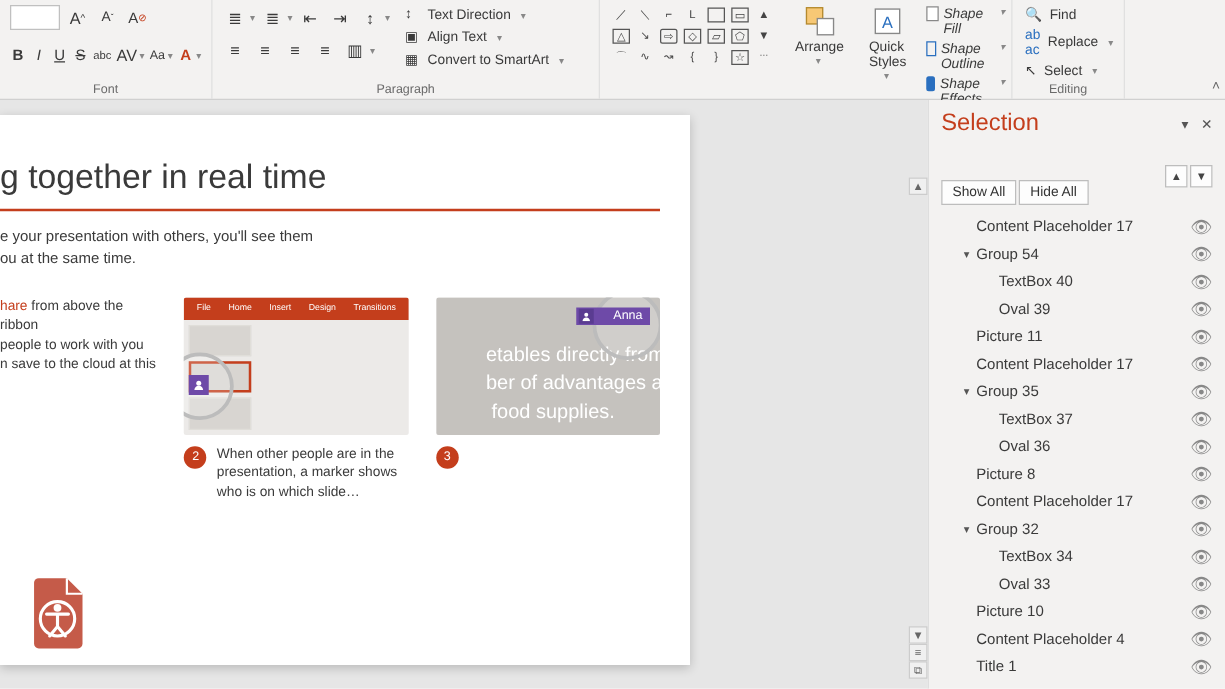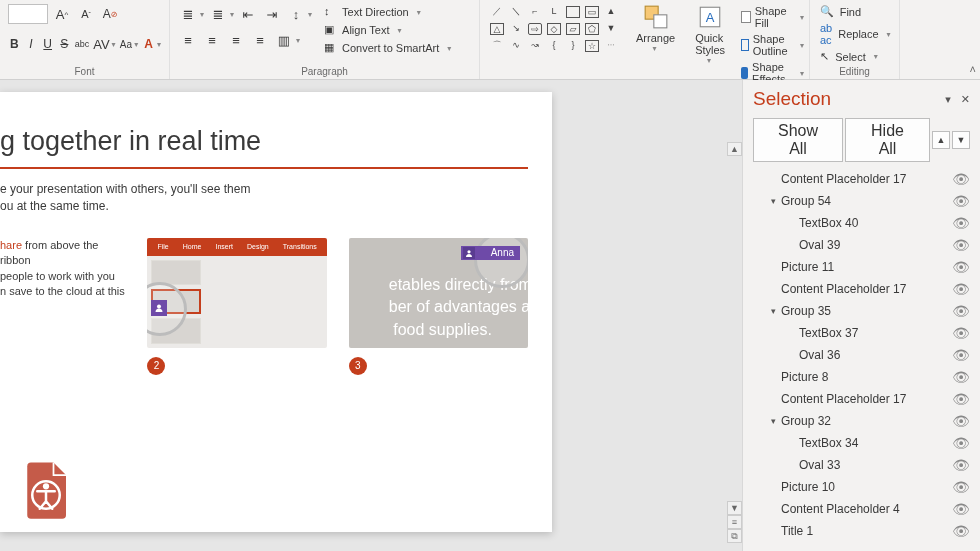--- a/index.html
+++ b/index.html
@@ -17,21 +17,21 @@
 .text-opts{display:flex;flex-direction:column;gap:2px;}
 .text-opt{display:flex;align-items:center;font-size:11px;color:#3a3a3a;gap:4px;padding:1px 2px;cursor:pointer;}
 .text-opt .ic{width:14px;height:14px;display:inline-block;}
 
 .shapes-gallery{display:grid;grid-template-columns:repeat(7,16px);grid-auto-rows:14px;gap:3px;padding:2px;}
 .shape-sw{width:14px;height:12px;border:1px solid #555;font-size:9px;text-align:center;line-height:10px;color:#444;}
 .big-btn{display:flex;flex-direction:column;align-items:center;justify-content:center;padding:0 6px;cursor:pointer;}
 .big-btn .ic{width:26px;height:26px;}
 .big-btn .lb{font-size:11px;color:#3a3a3a;margin-top:2px;}
 .shape-opts{display:flex;flex-direction:column;gap:2px;}
-.shape-opt{display:flex;align-items:center;font-size:11px;color:#3a3a3a;gap:4px;padding:1px 2px;cursor:pointer;}
+.shape-opt{display:flex;align-items:flex-start;font-size:11px;color:#3a3a3a;gap:4px;padding:1px 2px;cursor:pointer;font-style:italic;}
 .shape-opt .sw{width:12px;height:12px;display:inline-block;}
 .edit-opt{display:flex;align-items:center;font-size:11px;color:#3a3a3a;gap:6px;padding:1px 2px;cursor:pointer;width:100%;}
 .collapse-arrow{position:absolute;right:4px;bottom:4px;font-size:11px;color:#666;cursor:pointer;}
 
 
 .main{position:absolute;top:80px;left:0;right:0;bottom:0;display:flex;}
 .canvas-col{flex:1;background:#e6e6e6;display:flex;justify-content:flex-start;padding-top:12px;position:relative;}
 .slide{background:#fff;width:552px;height:440px;box-shadow:0 2px 8px rgba(0,0,0,.2);padding:34px 24px 24px 0;position:relative;overflow:hidden;}
 .slide-title{font-size:27px;font-weight:300;color:#3a3a3a;margin-bottom:10px;}
 .red-rule{height:2px;background:#c43e1c;margin-bottom:12px;}
@@ -68,21 +68,21 @@
 .mini-scroll{position:absolute;right:0;width:15px;display:flex;flex-direction:column;}
 .ms-btn{height:14px;background:#f0f0f0;border:1px solid #ccc;font-size:9px;text-align:center;line-height:12px;color:#666;cursor:pointer;}
 
 
 .sel-pane{width:238px;background:#f3f2f1;border-left:1px solid #d8d8d8;padding:8px 10px;}
 .sp-head{display:flex;align-items:center;justify-content:space-between;margin-bottom:8px;}
 .sp-title{color:#c43e1c;font-size:19px;font-weight:400;}
 .sp-hact{display:flex;gap:10px;}
 .sp-ic{font-size:11px;color:#555;cursor:pointer;}
 .sp-btns{display:flex;align-items:center;gap:2px;margin-bottom:6px;}
-.sp-btn{font-size:16px;padding:3px 24px;border:1px solid #bdbdbd;background:#fdfdfd;color:#333;cursor:pointer;}
+.sp-btn{font-size:11px;padding:3px 8px;border:1px solid #bdbdbd;background:#fdfdfd;color:#333;cursor:pointer;margin-top:26px;}
 .sp-order{margin-left:auto;display:flex;gap:2px;}
 .sp-ord{width:18px;height:18px;border:1px solid #bdbdbd;background:#fdfdfd;font-size:9px;color:#444;display:flex;align-items:center;justify-content:center;cursor:pointer;}
 .sp-tree{font-size:12px;color:#3a3a3a;}
 .sp-item{display:flex;align-items:center;height:22px;cursor:pointer;}
 .sp-item .tw{width:10px;font-size:9px;color:#555;}
 .sp-item .eye{margin-left:auto;color:#888;font-size:14px;}
 .ind1{padding-left:18px;}
 .ind2{padding-left:36px;}
 </style>
 </head>
@@ -283,20 +283,21 @@
             <div class="circ circ2"></div>
             <div class="user-sq">
                 <svg width="10" height="10" viewBox="0 0 10 10">
                   <circle cx="5" cy="3.5" r="2" fill="#fff"></circle>
                   <path d="M1.5 9c0-2 1.5-3.5 3.5-3.5S8.5 7 8.5 9" fill="#fff"></path>
                 </svg>
               </div>
           </div>
           <div class="thumb-cap">
             <div class="numcircle">2</div>
+            <div>When other people are in the presentation, a marker shows who is on which slide…</div>
           </div>
         </div>
 
         <div class="thumb-block">
           <div class="thumb thumb3">
             <div class="greyfill"></div>
             <div class="txtblk" style="white-space:pre;">etables directly from
 ber of advantages and
  food supplies.</div>
             <div class="circ circ3"></div>

